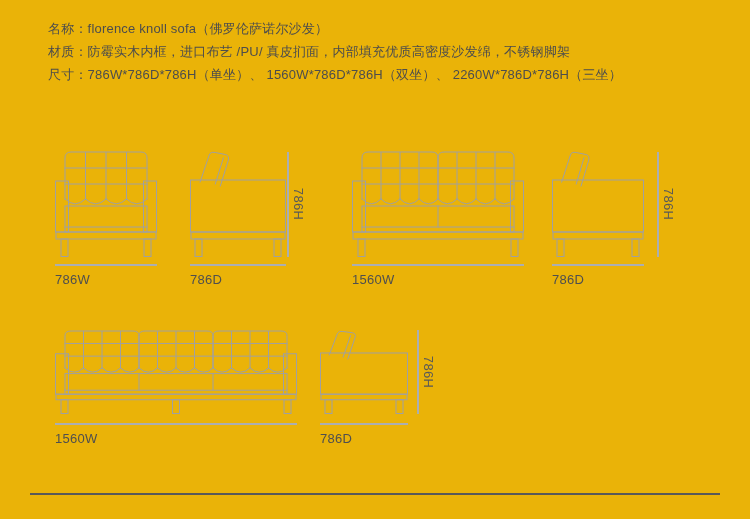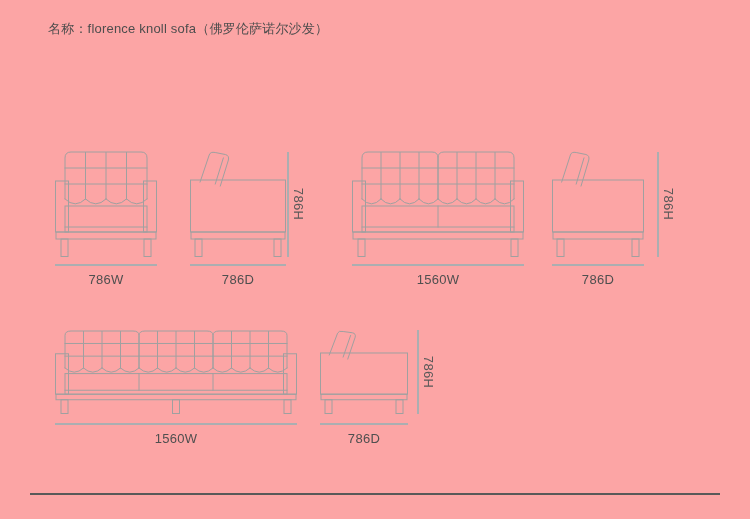--- a/index.html
+++ b/index.html
@@ -1,57 +1,59 @@
 <!DOCTYPE html>
 <html><head>
 <meta charset="utf-8">
 <style>
   html,body{margin:0;padding:0;background:#ffffff;}
   .page{
     position:relative;
     width:750px;height:519px;
-    background:#fca5a5;
+    background:#eab308;
     font-family:"Liberation Sans","DejaVu Sans",sans-serif;
     overflow:hidden;
   }
   .specs{
     position:absolute;left:48px;top:17px;width:660px;
     font-size:13px;line-height:23px;color:#4d4d4d;
     letter-spacing:0.2px;
   }
   .spec-line{white-space:nowrap;}
   .drawing{position:absolute;}
   .drawing svg{display:block;}
   .dimline{
     position:absolute;height:2px;background:#abaeb1;
   }
   .vdim{
     position:absolute;width:2px;background:#abaeb1;
   }
   .dimlabel{
-    position:absolute;text-align:center;
+    position:absolute;
     font-size:13px;color:#4f4f4f;letter-spacing:0.3px;
   }
   .vdimlabel{
     position:absolute;width:60px;height:16px;line-height:16px;text-align:center;
     font-size:13px;color:#595959;letter-spacing:0.3px;
     transform:rotate(90deg);
   }
   .divider{
     position:absolute;left:30px;top:493px;width:690px;height:2px;
     background:#595959;
   }
 </style>
 </head>
 <body>
 
 <div class="page">
 
   <div class="specs">
     <div class="spec-line">名称：florence knoll sofa（佛罗伦萨诺尔沙发）</div>
+    <div class="spec-line">材质：防霉实木内框，进口布艺 /PU/ 真皮扪面，内部填充优质高密度沙发绵，不锈钢脚架</div>
+    <div class="spec-line">尺寸：786W*786D*786H（单坐）、 1560W*786D*786H（双坐）、 2260W*786D*786H（三坐）</div>
   </div>
 
   <div class="drawing" id="d-single-front" style="left:55px;top:151px">
       <svg width="102" height="106" viewBox="0 0 102 106">
         <g fill="none" stroke="#a0a0a0" stroke-width="1" stroke-linecap="square">
           <path d="M 10 48 L 10 7 Q 10 1 16 1 L 86 1 Q 92 1 92 7 L 92 48"></path>
           <line x1="10" y1="17" x2="92" y2="17"></line>
           <line x1="10" y1="33" x2="92" y2="33"></line>
           <line x1="30.5" y1="1.5" x2="30.5" y2="48"></line>
           <line x1="51" y1="1.5" x2="51" y2="48"></line>

